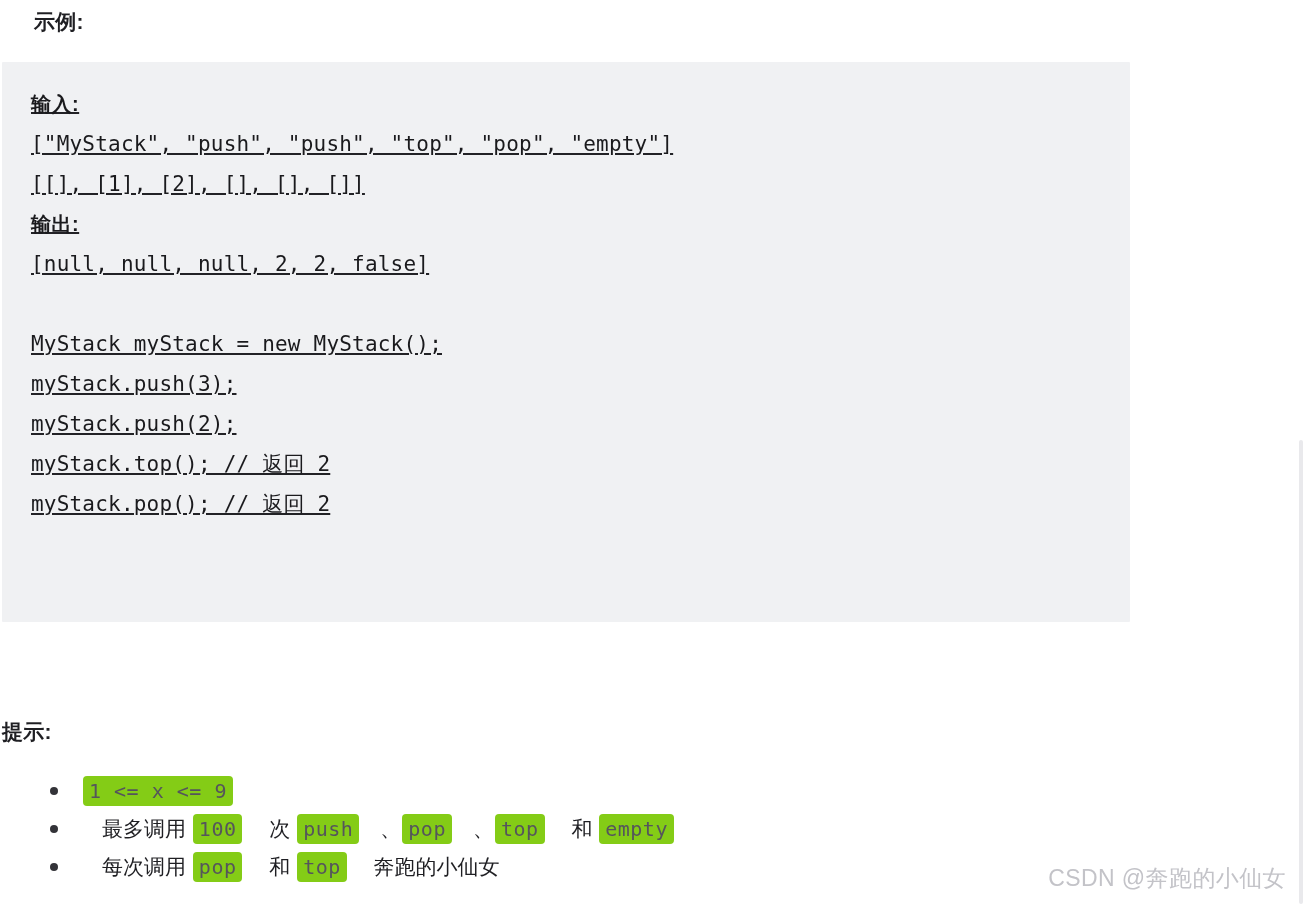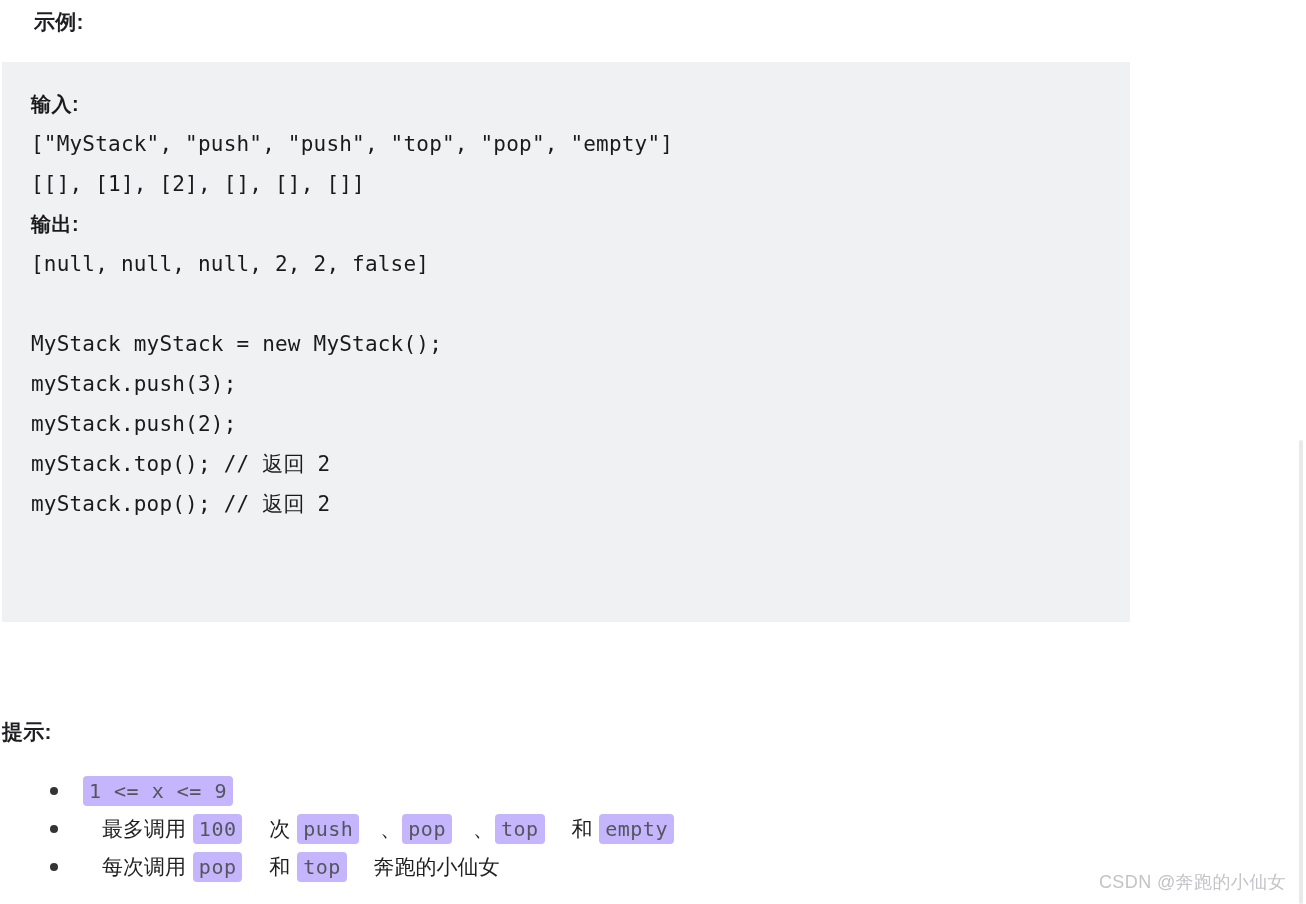--- a/index.html
+++ b/index.html
@@ -41,20 +41,21 @@
     position: absolute;
     left: 2px;
     top: 62px;
     width: 1128px;
     height: 560px;
     background: #f0f1f3;
     border-radius: 1px;
     box-sizing: border-box;
     padding: 22px 0 0 29px;
     overflow: hidden;
+    text-decoration: underline;
   }
   .code-line {
     font-family: "DejaVu Sans Mono", "Liberation Mono", monospace;
     font-size: 21px;
     line-height: 40px;
     color: #1a1a1d;
     white-space: pre;
     letter-spacing: 0.2px;
   }
   .code-line.label {
@@ -91,39 +92,39 @@
     top: 50%;
     transform: translateY(-50%);
     width: 8px;
     height: 8px;
     border-radius: 50%;
     background: #333338;
   }
   .inline-code {
     font-family: "DejaVu Sans Mono", "Liberation Mono", monospace;
     font-size: 20px;
-    background: #c4b5fd;
+    background: #84cc16;
     color: #55555c;
     border-radius: 4px;
     padding: 3px 6px;
     margin: 0 1px;
     letter-spacing: 0.5px;
   }
   .plain-seg {
     font-family: "Liberation Sans", "DejaVu Sans", sans-serif;
     color: #1f1f23;
     margin-left: 20px;
   }
 
   
   .watermark {
     position: absolute;
     right: 20px;
     bottom: 10px;
-    font-size: 18px;
+    font-size: 23px;
     color: #c3c3c8;
     white-space: nowrap;
     letter-spacing: 0.4px;
   }
 
   
   .scrollbar-track {
     position: absolute;
     right: 3px;
     top: 440px;

